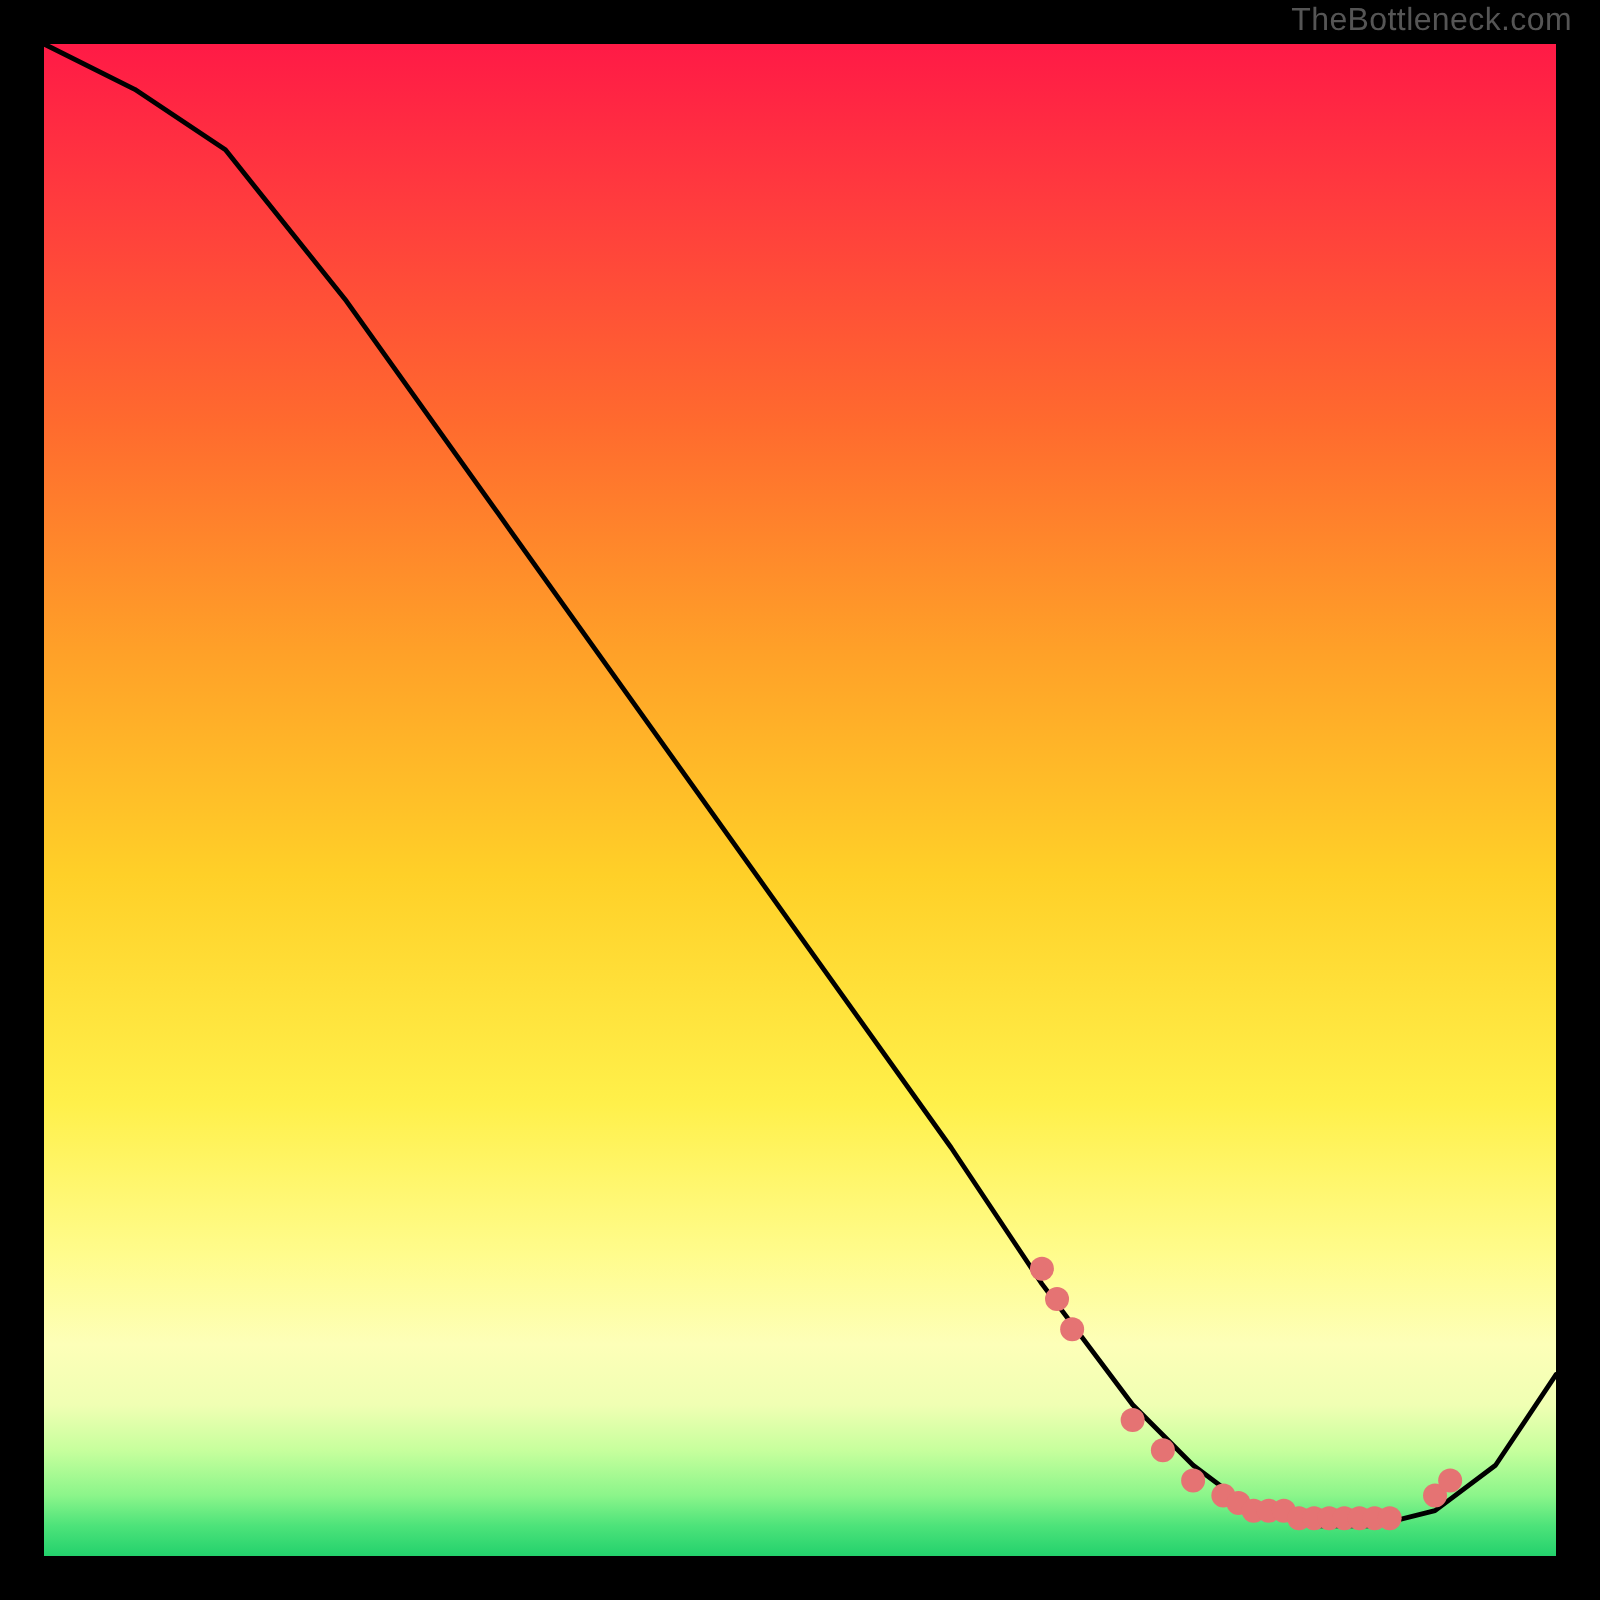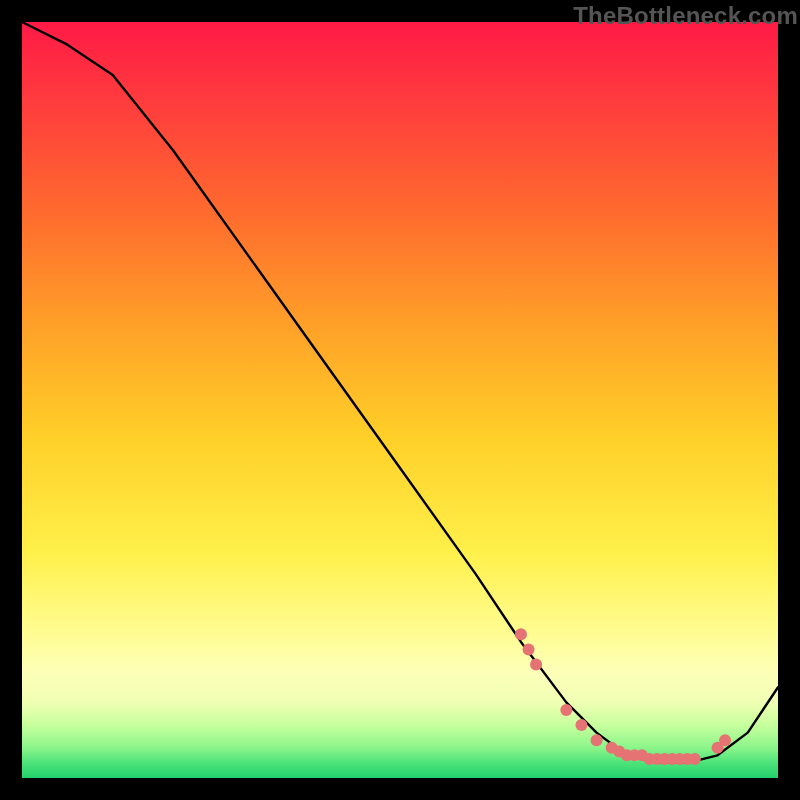--- a/index.html
+++ b/index.html
@@ -47,24 +47,24 @@
     position: absolute;
     left: 22px;
     top: 22px;
     width: 756px;
     height: 756px;
     overflow: visible;
   }
   .watermark {
     position: absolute;
     top: 2px;
-    right: 2px;
+    right: 14px;
     color: #555;
-    font-size: 24px;
-    font-weight: 700;
+    font-size: 16px;
+    font-weight: 400;
     letter-spacing: 0.2px;
     user-select: none;
   }
 </style>
 </head>
 <body>
 
 <div class="stage">
   <div class="plot"></div>
 

